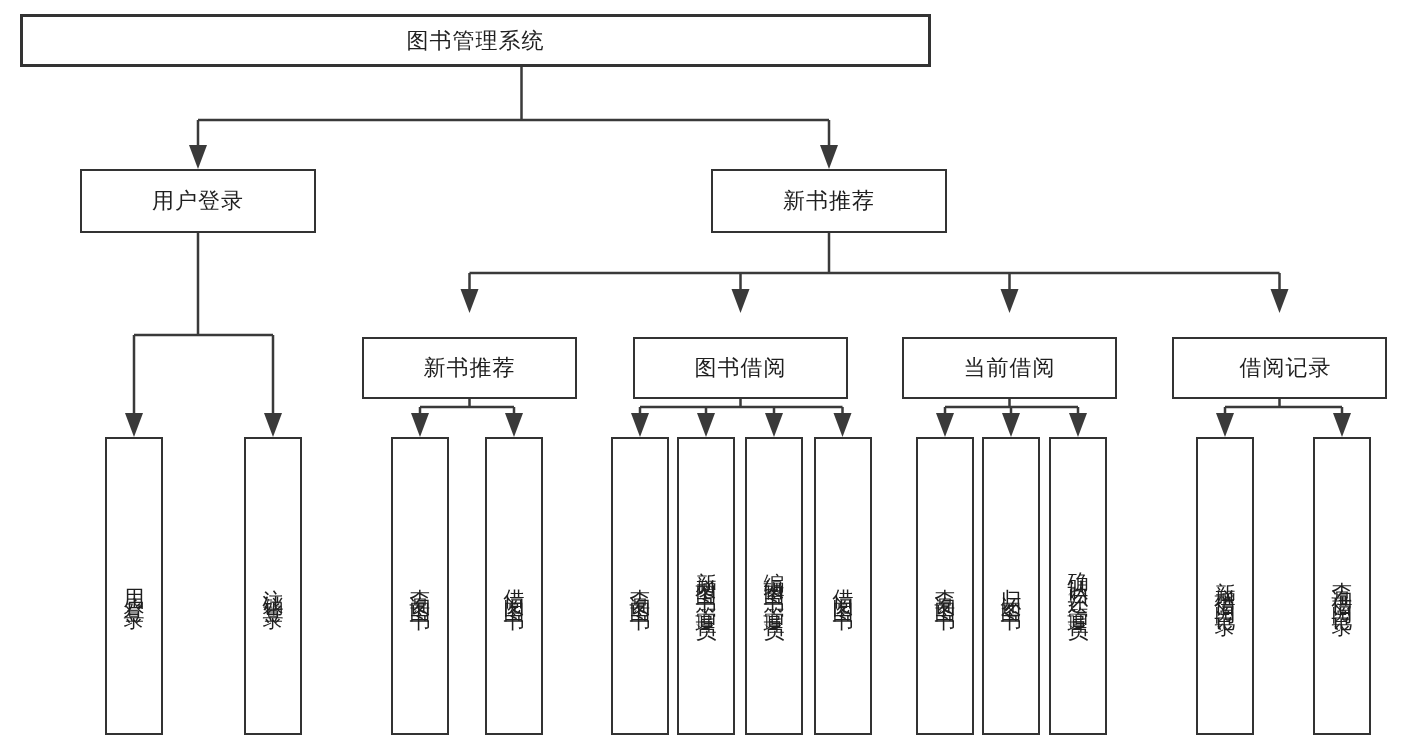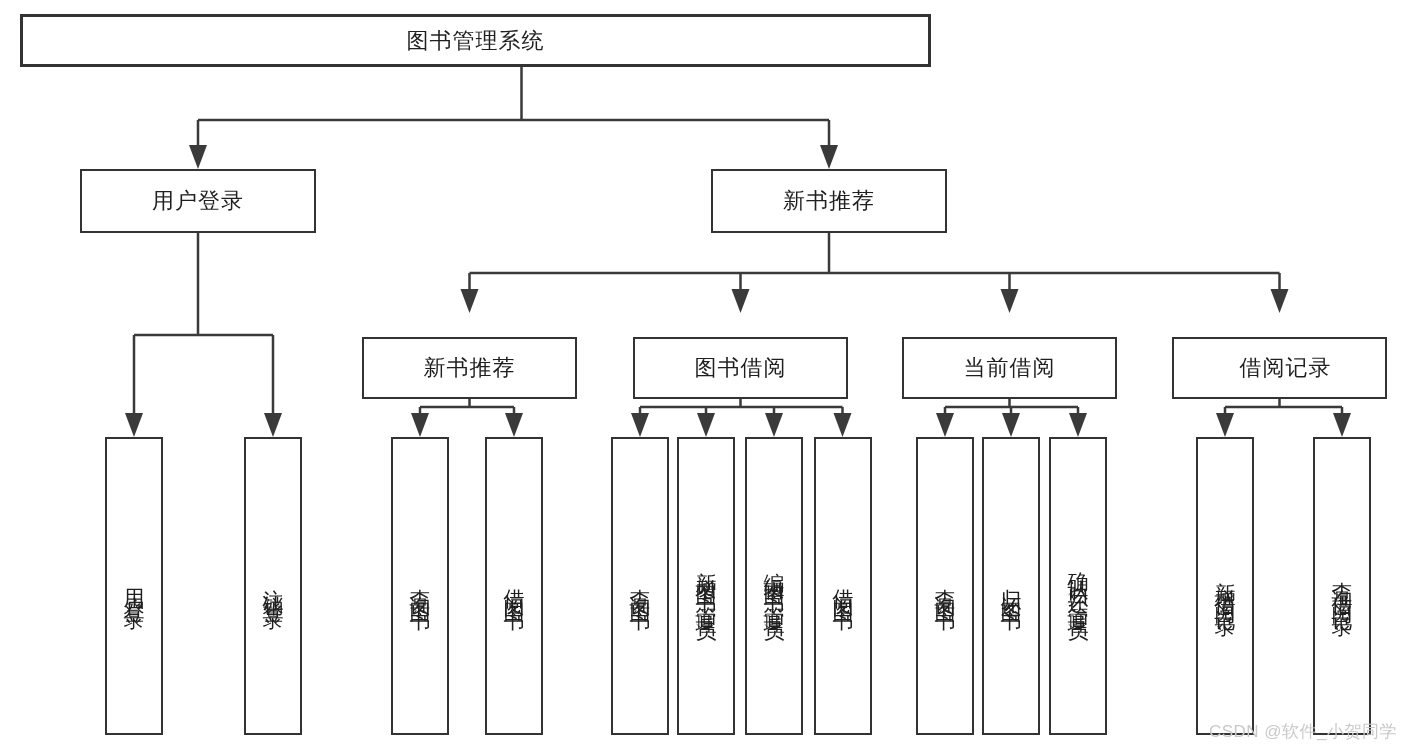--- a/index.html
+++ b/index.html
@@ -137,15 +137,14 @@
   <div class="leaf leaf-5">查询图书</div>
   <div class="leaf leaf-6">新增图书（管理员）</div>
   <div class="leaf leaf-7">编辑图书（管理员）</div>
   <div class="leaf leaf-8">借阅图书</div>
   <div class="leaf leaf-9">查询图书</div>
   <div class="leaf leaf-10">归还图书</div>
   <div class="leaf leaf-11">确认归还（管理员）</div>
   <div class="leaf leaf-12">新增借阅记录</div>
   <div class="leaf leaf-13">查询借阅记录</div>
 
-  <div class="watermark">CSDN @软件_小贺同学</div>
 
 </div>
 
 </body></html>

